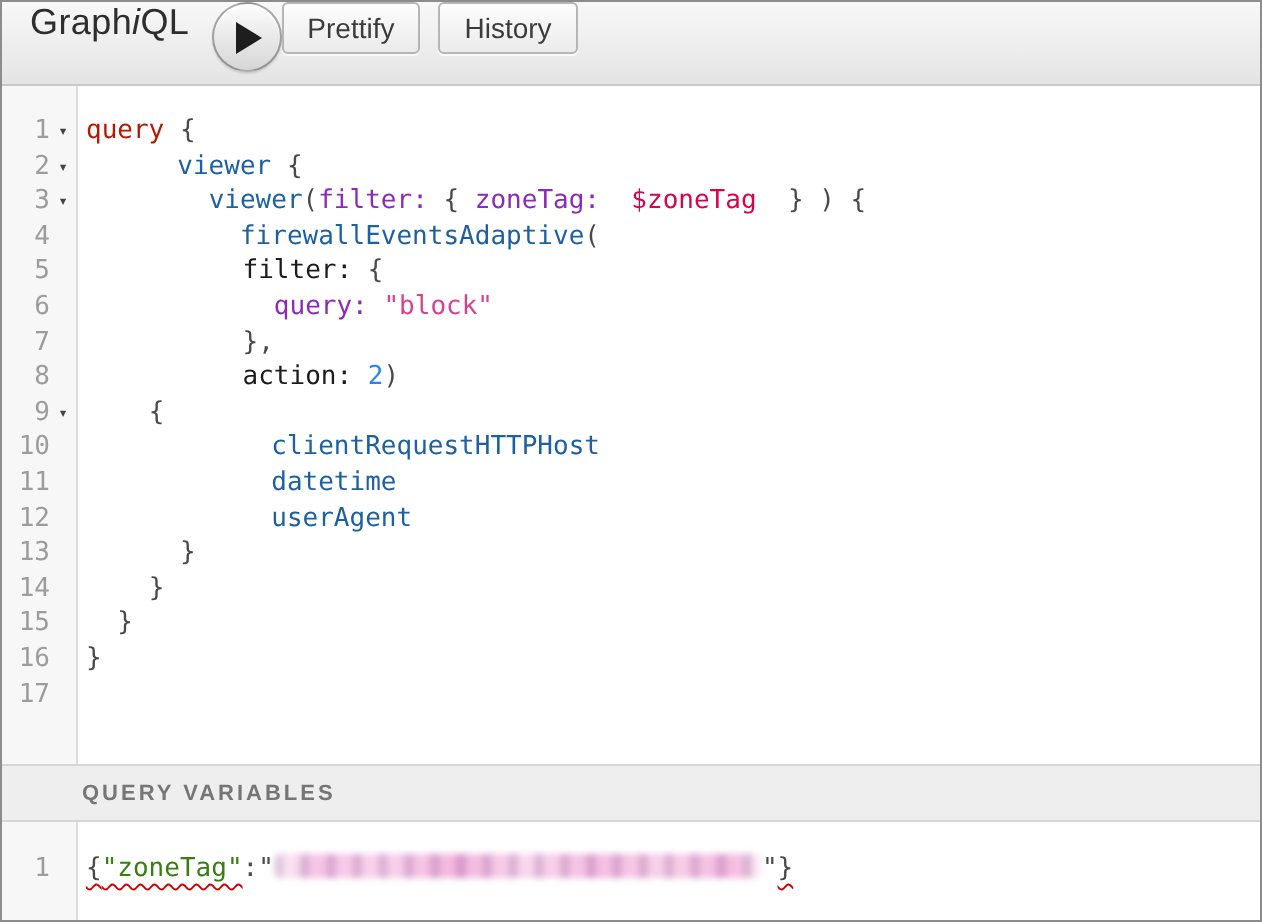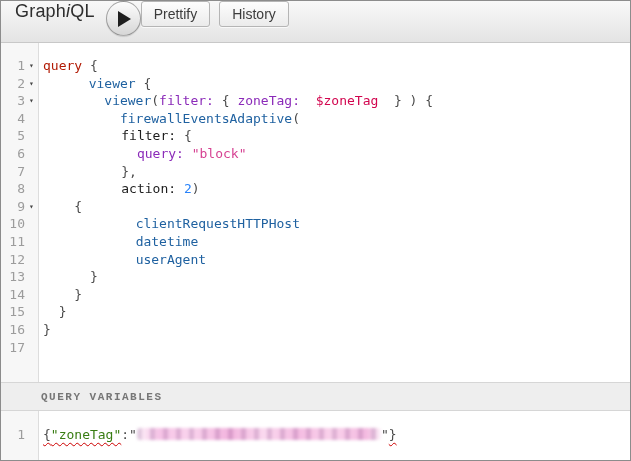--- a/index.html
+++ b/index.html
@@ -86,21 +86,20 @@
   }
   
   .vars-title {
     flex:0 0 29px; height:29px;
     background:#eeeeee;
     border-top:1px solid #d6d6d6; border-bottom:1px solid #d6d6d6;
     color:#767676; font-size:11px; font-weight:bold;
     letter-spacing:1.5px;
     display:flex; align-items:center; padding-left:40px;
     cursor:row-resize;
-    font-family:Liberation Mono, monospace;
   }
   .vars-editor { flex:0 0 49px; display:flex; background:#fff; overflow:hidden; }
   .vars-editor .gutter { padding-top:15px; }
   .vars-editor .code-area { padding-top:15px; }
 </style>
 </head>
 <body>
 
 <div class="window">
 

